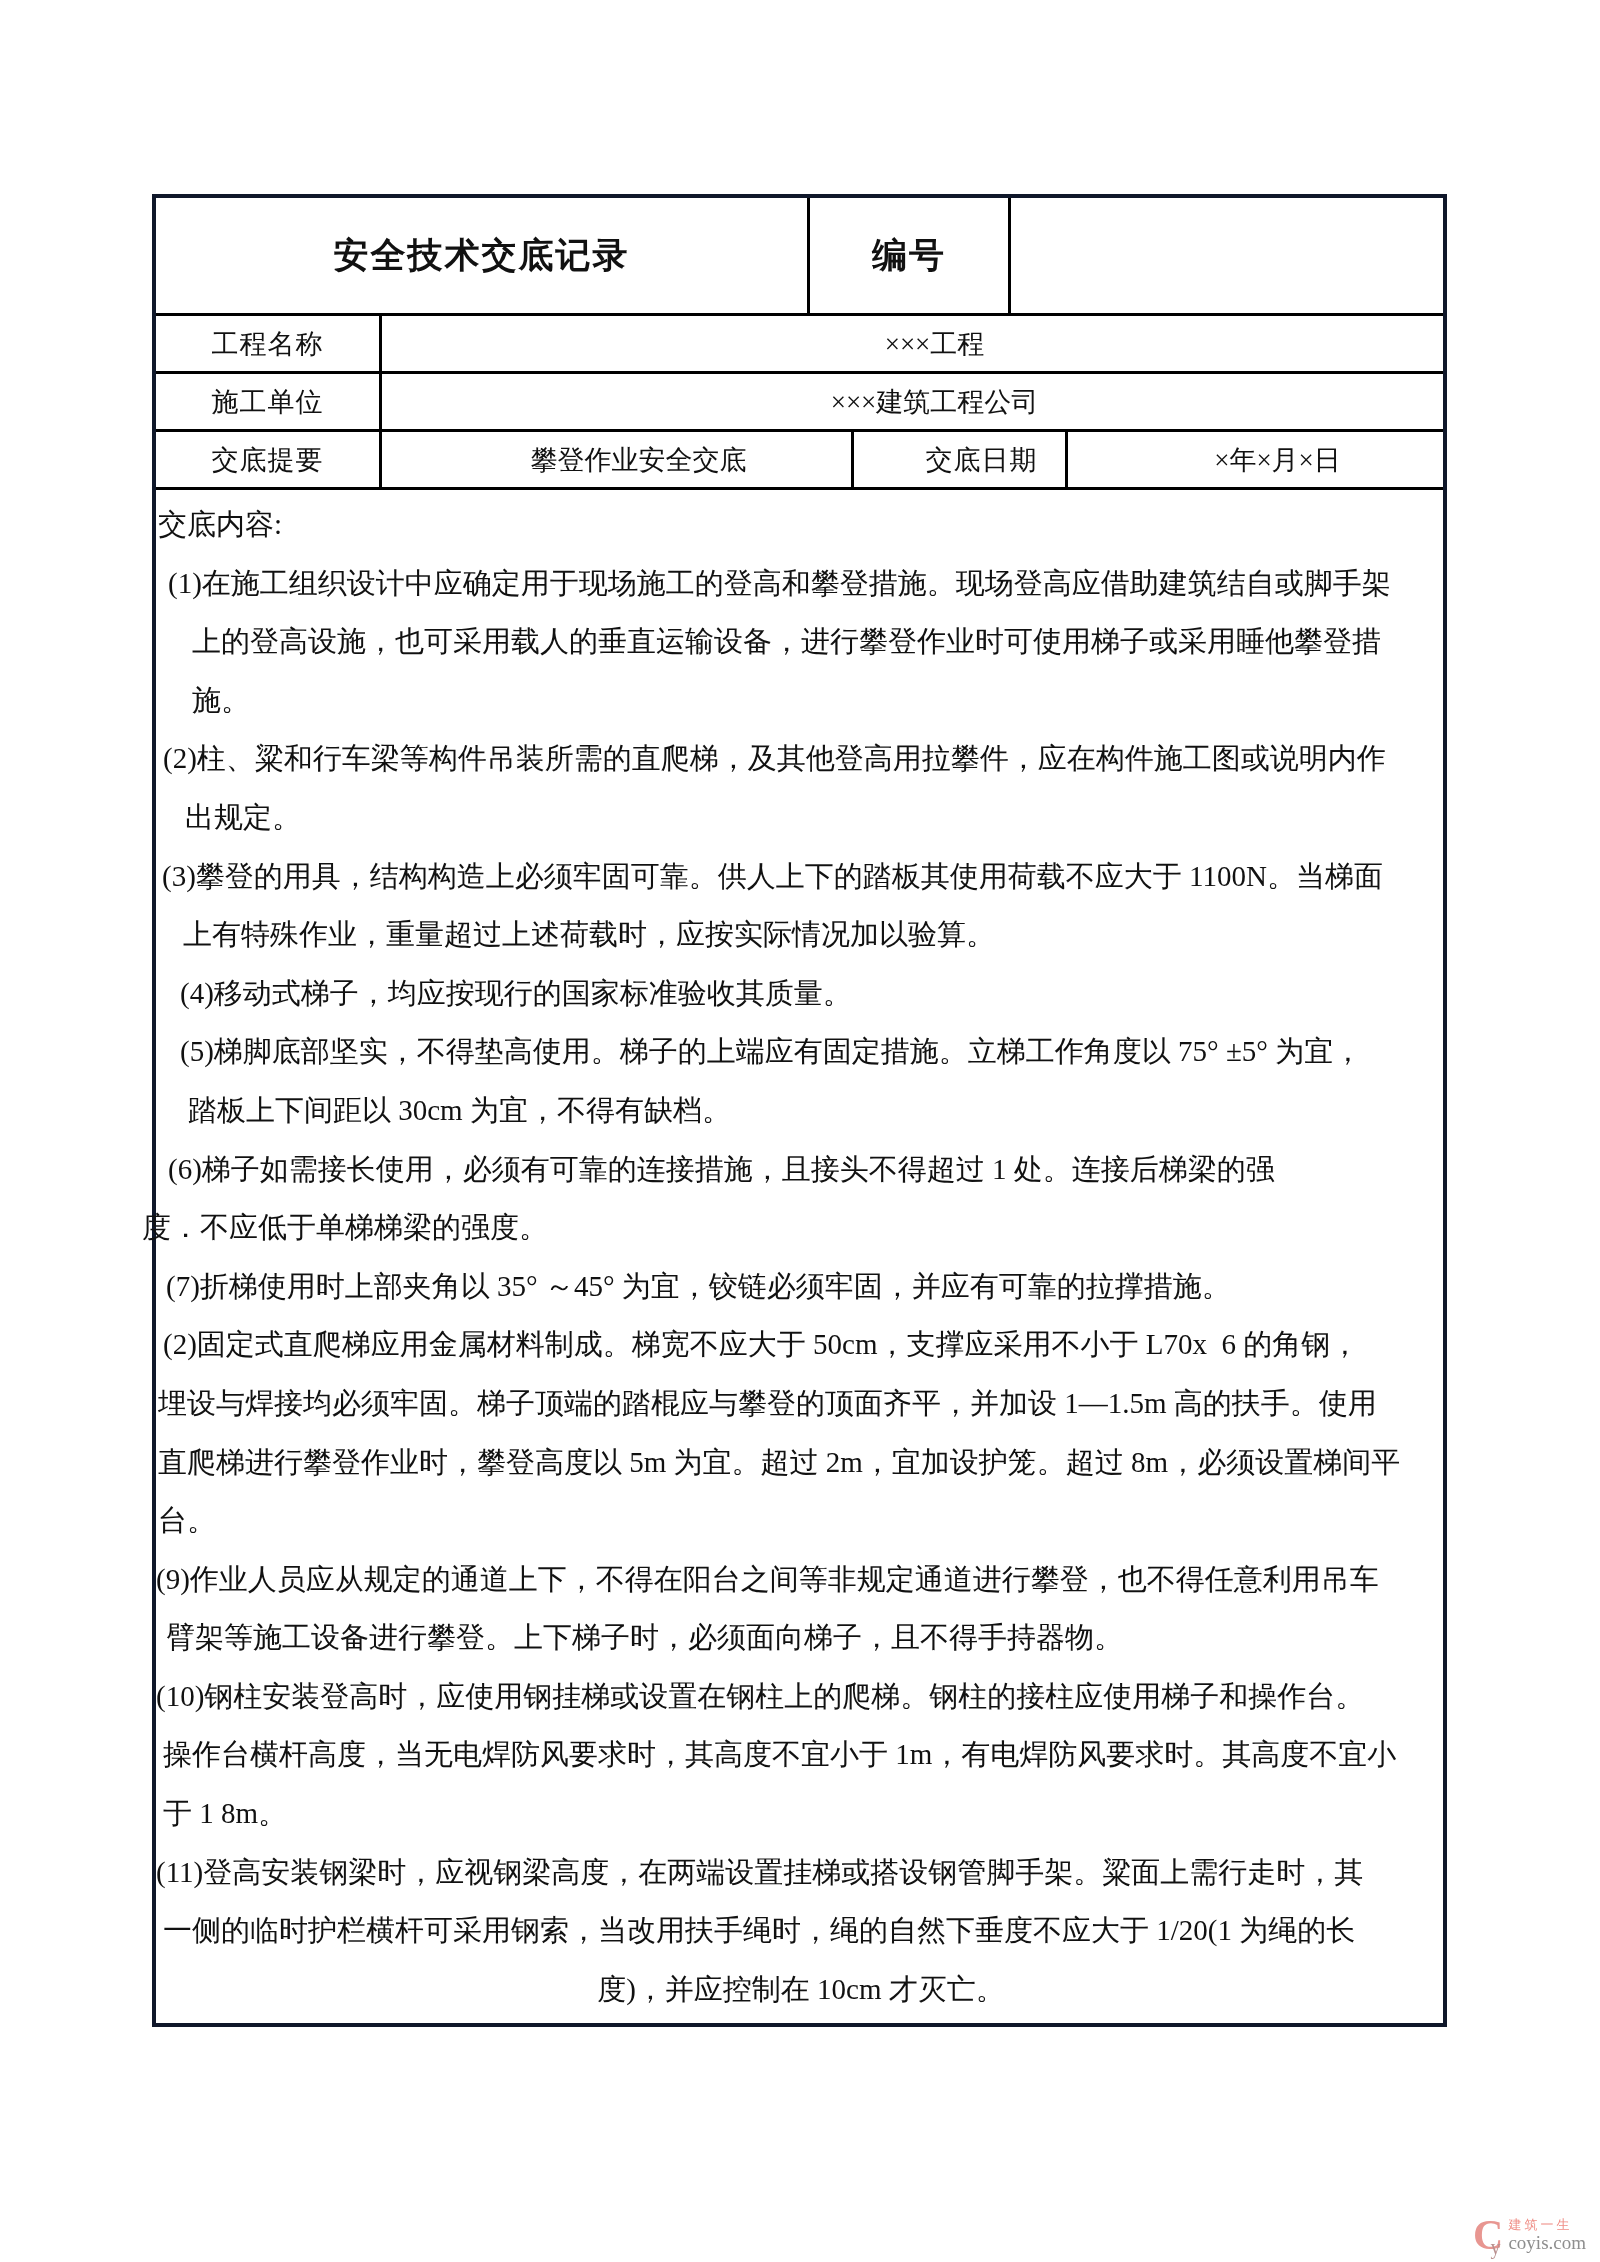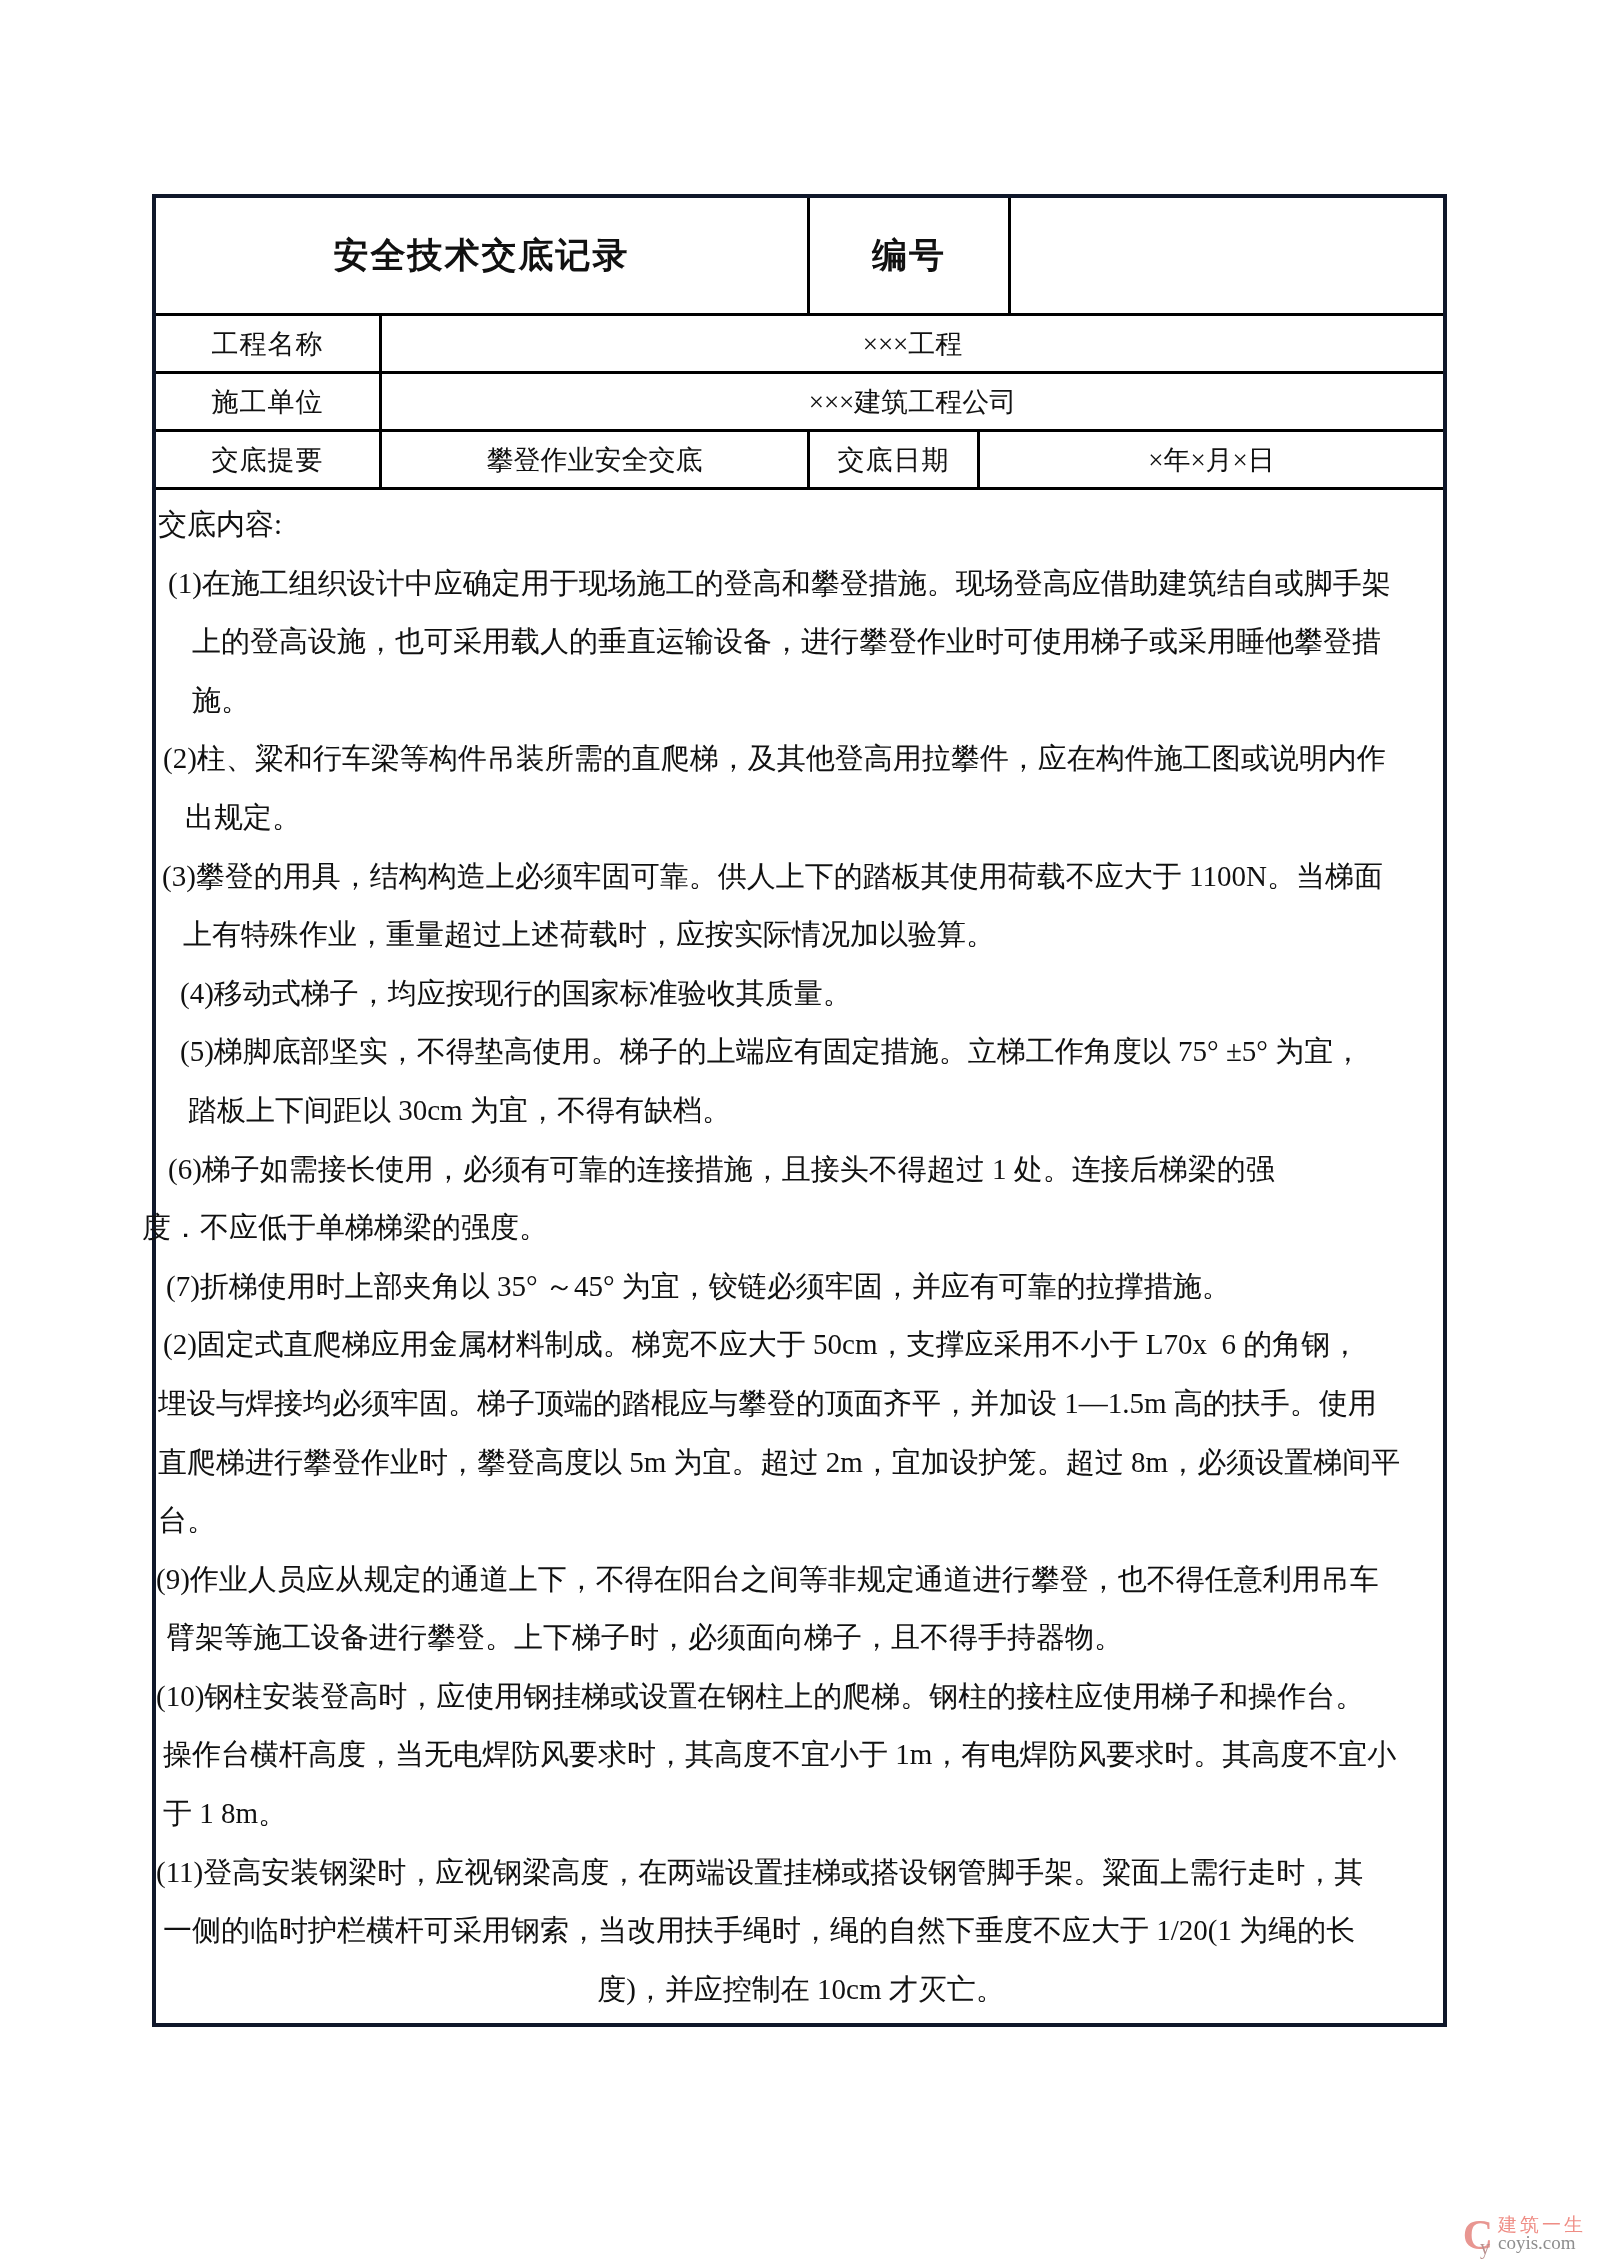--- a/index.html
+++ b/index.html
@@ -8,21 +8,21 @@
     font-family:"Liberation Serif","DejaVu Serif",serif;color:#111;
     overflow:hidden;
   }
   .doc-table{
     position:absolute;left:152px;top:194px;width:1295px;height:1833px;
     border:4px solid #0f172a;box-sizing:border-box;background:#fff;
     display:flex;flex-direction:column;
   }
   .t-row{display:flex;flex-direction:row;box-sizing:border-box;border-bottom:3px solid #000;}
   .t-row.r1{height:118px;}
-  .t-row.r2,.t-row.r3,.t-row.r4{height:58px;}
+  .t-row.r2,.t-row.r3,.t-row.r4{height:58px;gap:44px;}
   .t-row.rc{flex:1;border-bottom:none;border-radius:32px;}
   .cell{
     box-sizing:border-box;display:flex;align-items:center;justify-content:center;
     overflow:visible;
   }
   .br{border-right:3px solid #000;}
   .c-title{width:654px;}
   .c-no{width:201px;}
   .c-rest{flex:1;}
   .c-label{width:226px;font-size:27px;letter-spacing:1px;}
@@ -48,21 +48,21 @@
   }
   .wm-c{
     font-size:42px;line-height:42px;color:#e89691;font-weight:bold;
     font-family:"Liberation Serif",serif;
   }
   .wm-y{
     font-size:20px;line-height:20px;color:#b9908f;
     margin-left:-13px;margin-top:24px;
   }
   .wm-texts{display:flex;flex-direction:column;margin-left:8px;}
-  .wm-cn{font-size:19px;color:#ef8d85;letter-spacing:3px;line-height:15px;}
+  .wm-cn{font-size:13px;color:#ef8d85;letter-spacing:3px;line-height:15px;}
   .wm-en{font-size:19px;color:#8e8e8e;line-height:21px;}
 </style>
 </head>
 <body>
 
 <div class="doc-table">
 
   <div class="t-row r1">
     <div class="cell c-title br big">安全技术交底记录</div>
     <div class="cell c-no br big">编号</div>

